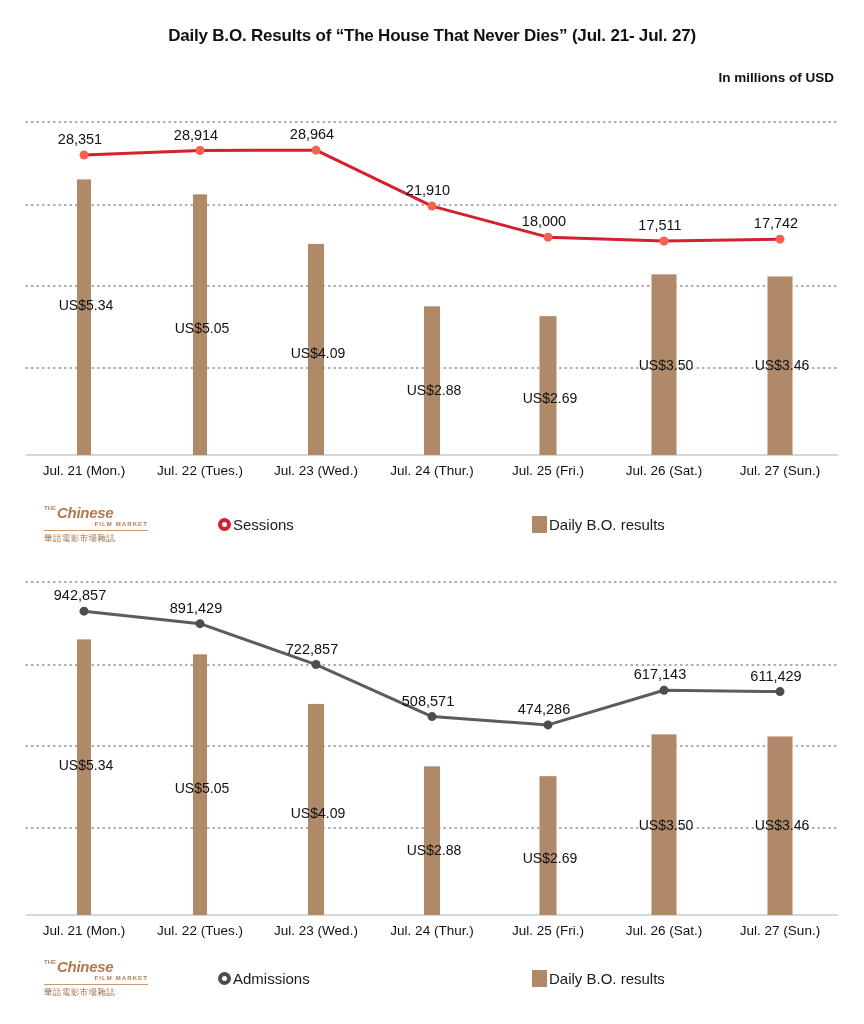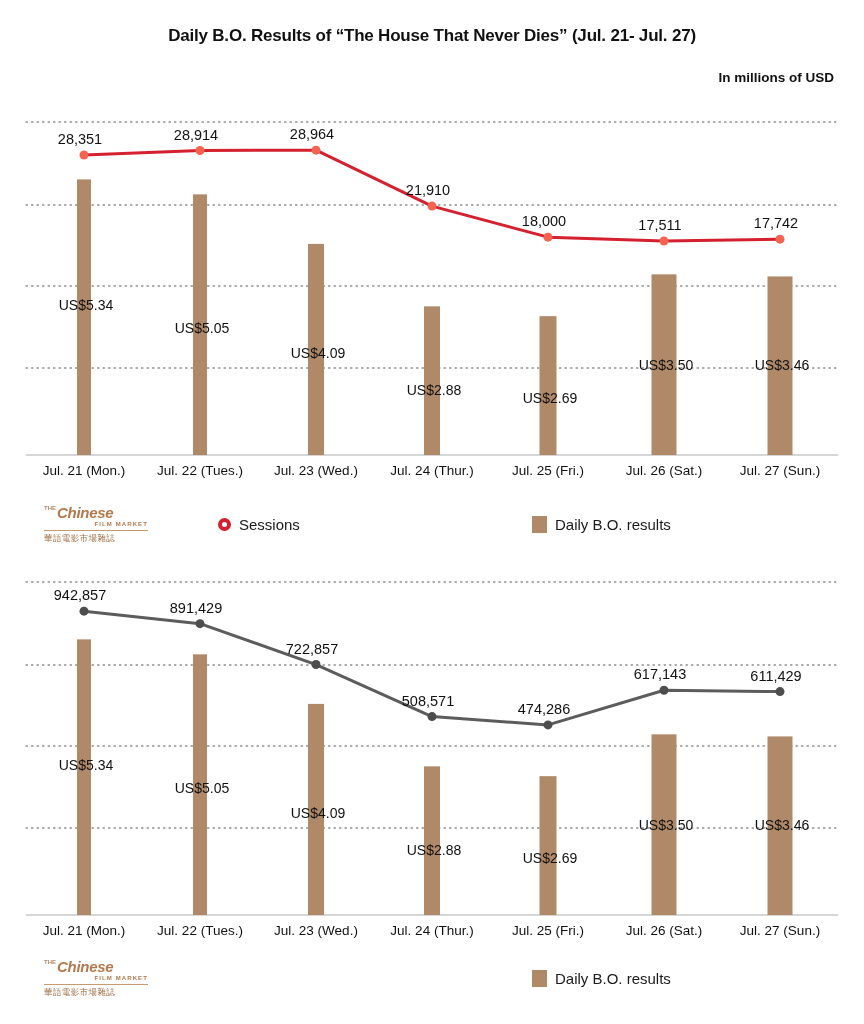--- a/index.html
+++ b/index.html
@@ -55,21 +55,21 @@
   }
   .logo-rule{height:1px;background:#c79a72;margin:1px 0 2px 0;}
   .logo-cn{
     font-size:8.5px;color:#9c6b42;letter-spacing:0.4px;
     line-height:1.2;
     font-family:"DejaVu Sans",sans-serif;
   }
 
   .legend-item{
     position:absolute;top:0;height:52px;
-    display:flex;align-items:center;gap:8px;
+    display:flex;align-items:center;gap:2px;
   }
   #legend-top .legend-series{left:218px;}
   #legend-top .legend-bars{left:532px;}
   #legend-bottom .legend-series{left:218px;}
   #legend-bottom .legend-bars{left:532px;}
   .legend-label{font-size:15px;color:#1a1a1a;white-space:nowrap;}
   .swatch-square{width:15px;height:17px;}
   .ring{width:13px;height:13px;border-radius:50%;border:4px solid #e8433f;box-sizing:border-box;}
   .ring.gray{border-color:#4d4d4d;}
 </style>
@@ -218,19 +218,23 @@
       </svg>
     </div>
 
   <div class="legend-row" id="legend-bottom">
     <div class="logo">
       <div class="logo-line1"><span class="logo-the">THE</span><span>Chinese</span></div>
       <div class="logo-line2">FILM MARKET</div>
       <div class="logo-rule"></div>
       <div class="logo-cn">華語電影市場雜誌</div>
     </div>
+    <div class="legend-item legend-series">
+      <span class="ring gray" style="border-color: rgb(77, 77, 77);"></span>
+      <span class="legend-label">Admissions</span>
+    </div>
     <div class="legend-item legend-bars">
       <span class="swatch-square" style="background: rgb(176, 137, 104);"></span>
       <span class="legend-label">Daily B.O. results</span>
     </div>
   </div>
 
 </div>
 
 </body></html>

